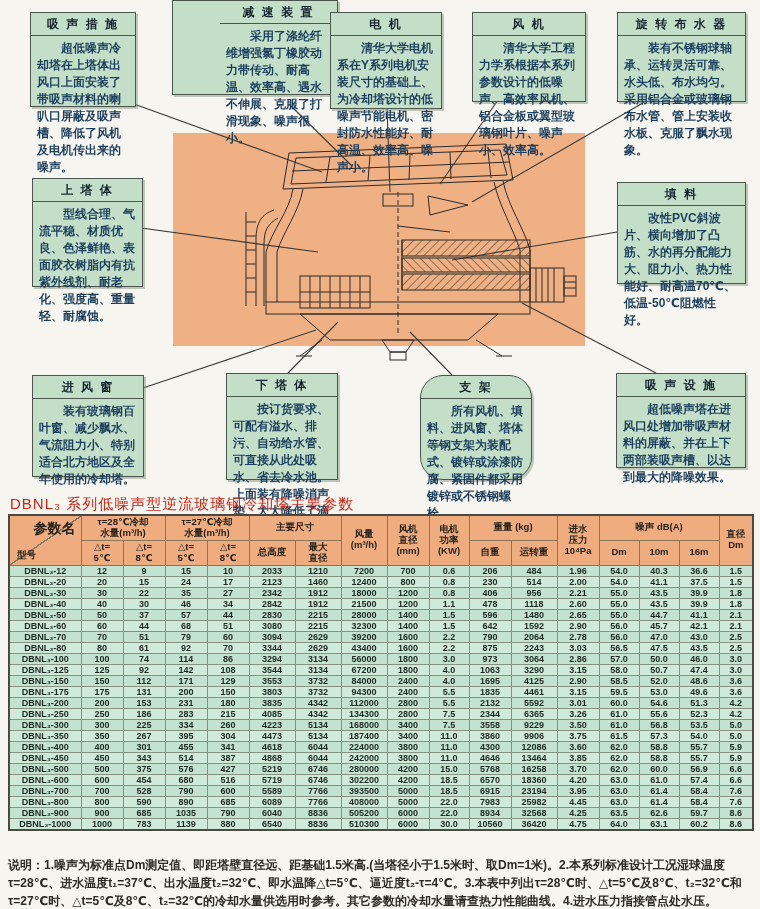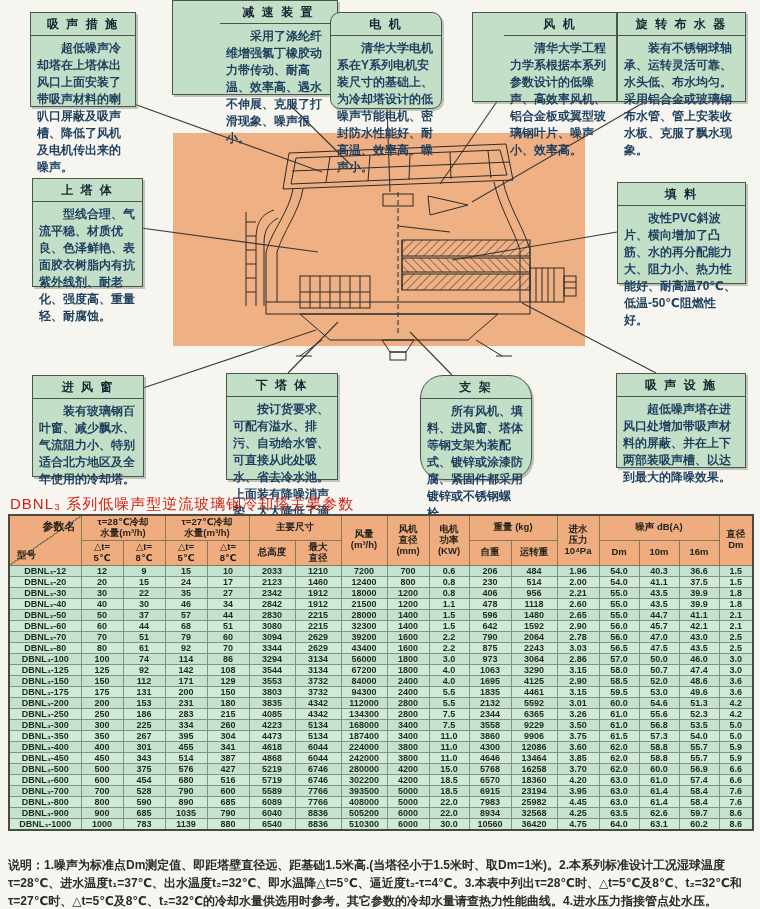--- a/index.html
+++ b/index.html
@@ -17,21 +17,21 @@
   table.spec{position:absolute;left:8px;top:514px;width:744px;border-collapse:collapse;table-layout:fixed;}
   table.spec th,table.spec td{border:1px solid #87927f;text-align:center;vertical-align:middle;overflow:hidden;}
   table.spec{border:2px solid #4a4a42;}
   table.spec thead th{background:#efad7f;font-size:9.5px;font-weight:bold;color:#25221c;white-space:pre-line;line-height:1.15;padding:1px 0;border-color:#8a7757;}
   table.spec tbody td{font-size:9px;font-weight:600;color:#1c2a20;height:10px;line-height:10px;padding:0;}
   table.spec tbody tr:nth-child(odd) td{background:#c3e3d0;}
   table.spec tbody tr:nth-child(even) td{background:#cfead9;}
   table.spec tbody td:first-child{font-weight:bold;}
   th.diag-cell{position:relative;background:
       linear-gradient(to bottom right,rgba(0,0,0,0) calc(50% - .7px),#8a7757 calc(50% - .7px),#8a7757 calc(50% + .7px),rgba(0,0,0,0) calc(50% + .7px)),#efad7f !important;}
-  th.diag-cell .diag-top{position:absolute;top:4px;right:5px;font-size:11px;}
+  th.diag-cell .diag-top{position:absolute;top:4px;right:5px;font-size:14px;}
   th.diag-cell .diag-bottom{position:absolute;bottom:4px;left:7px;font-size:9.5px;}
   
   .notes{position:absolute;left:8px;top:856px;width:746px;font-size:12px;line-height:1.5;color:#2c2a25;font-weight:700;}
 </style>
 </head>
 <body>
 
 <div class="page">
 
   <div class="diagram-section">
@@ -129,25 +129,25 @@
     </svg>
 
     <div class="callout" style="left:30px;top:12px;width:104px;height:93px;">
       <div class="callout-title">吸 声 措 施</div>
       <div class="callout-body">超低噪声冷却塔在上塔体出风口上面安装了带吸声材料的喇叭口屏蔽及吸声槽、降低了风机及电机传出来的噪声。</div>
     </div>
     <div class="callout" style="left:172px;top:0;width:117px;height:93px;padding-left:47px;">
       <div class="callout-title">减 速 装 置</div>
       <div class="callout-body">采用了涤纶纤维增强氯丁橡胶动力带传动、耐高温、效率高、遇水不伸展、克服了打滑现象、噪声很小。</div>
     </div>
-    <div class="callout" style="left:330px;top:12px;width:110px;height:95px;border-radius:10px;">
+    <div class="callout" style="left:330px;top:12px;width:110px;height:95px;">
       <div class="callout-title">电  机</div>
       <div class="callout-body">清华大学电机系在Y系列电机安装尺寸的基础上、为冷却塔设计的低噪声节能电机、密封防水性能好、耐高温、效率高、噪声小。</div>
     </div>
-    <div class="callout" style="left:472px;top:12px;width:112px;height:88px;padding-left:31px;">
+    <div class="callout" style="left:472px;top:12px;width:112px;height:88px;">
       <div class="callout-title">风  机</div>
       <div class="callout-body">清华大学工程力学系根据本系列参数设计的低噪声、高效率风机、铝合金板或翼型玻璃钢叶片、噪声小、效率高。</div>
     </div>
     <div class="callout" style="left:617px;top:12px;width:127px;height:88px;">
       <div class="callout-title">旋 转 布 水 器</div>
       <div class="callout-body">装有不锈钢球轴承、运转灵活可靠、水头低、布水均匀。采用铝合金或玻璃钢布水管、管上安装收水板、克服了飘水现象。</div>
     </div>
     <div class="callout" style="left:32px;top:178px;width:109px;height:107px;">
       <div class="callout-title">上 塔 体</div>
       <div class="callout-body">型线合理、气流平稳、材质优良、色泽鲜艳、表面胶衣树脂内有抗紫外线剂、耐老化、强度高、重量轻、耐腐蚀。</div>

